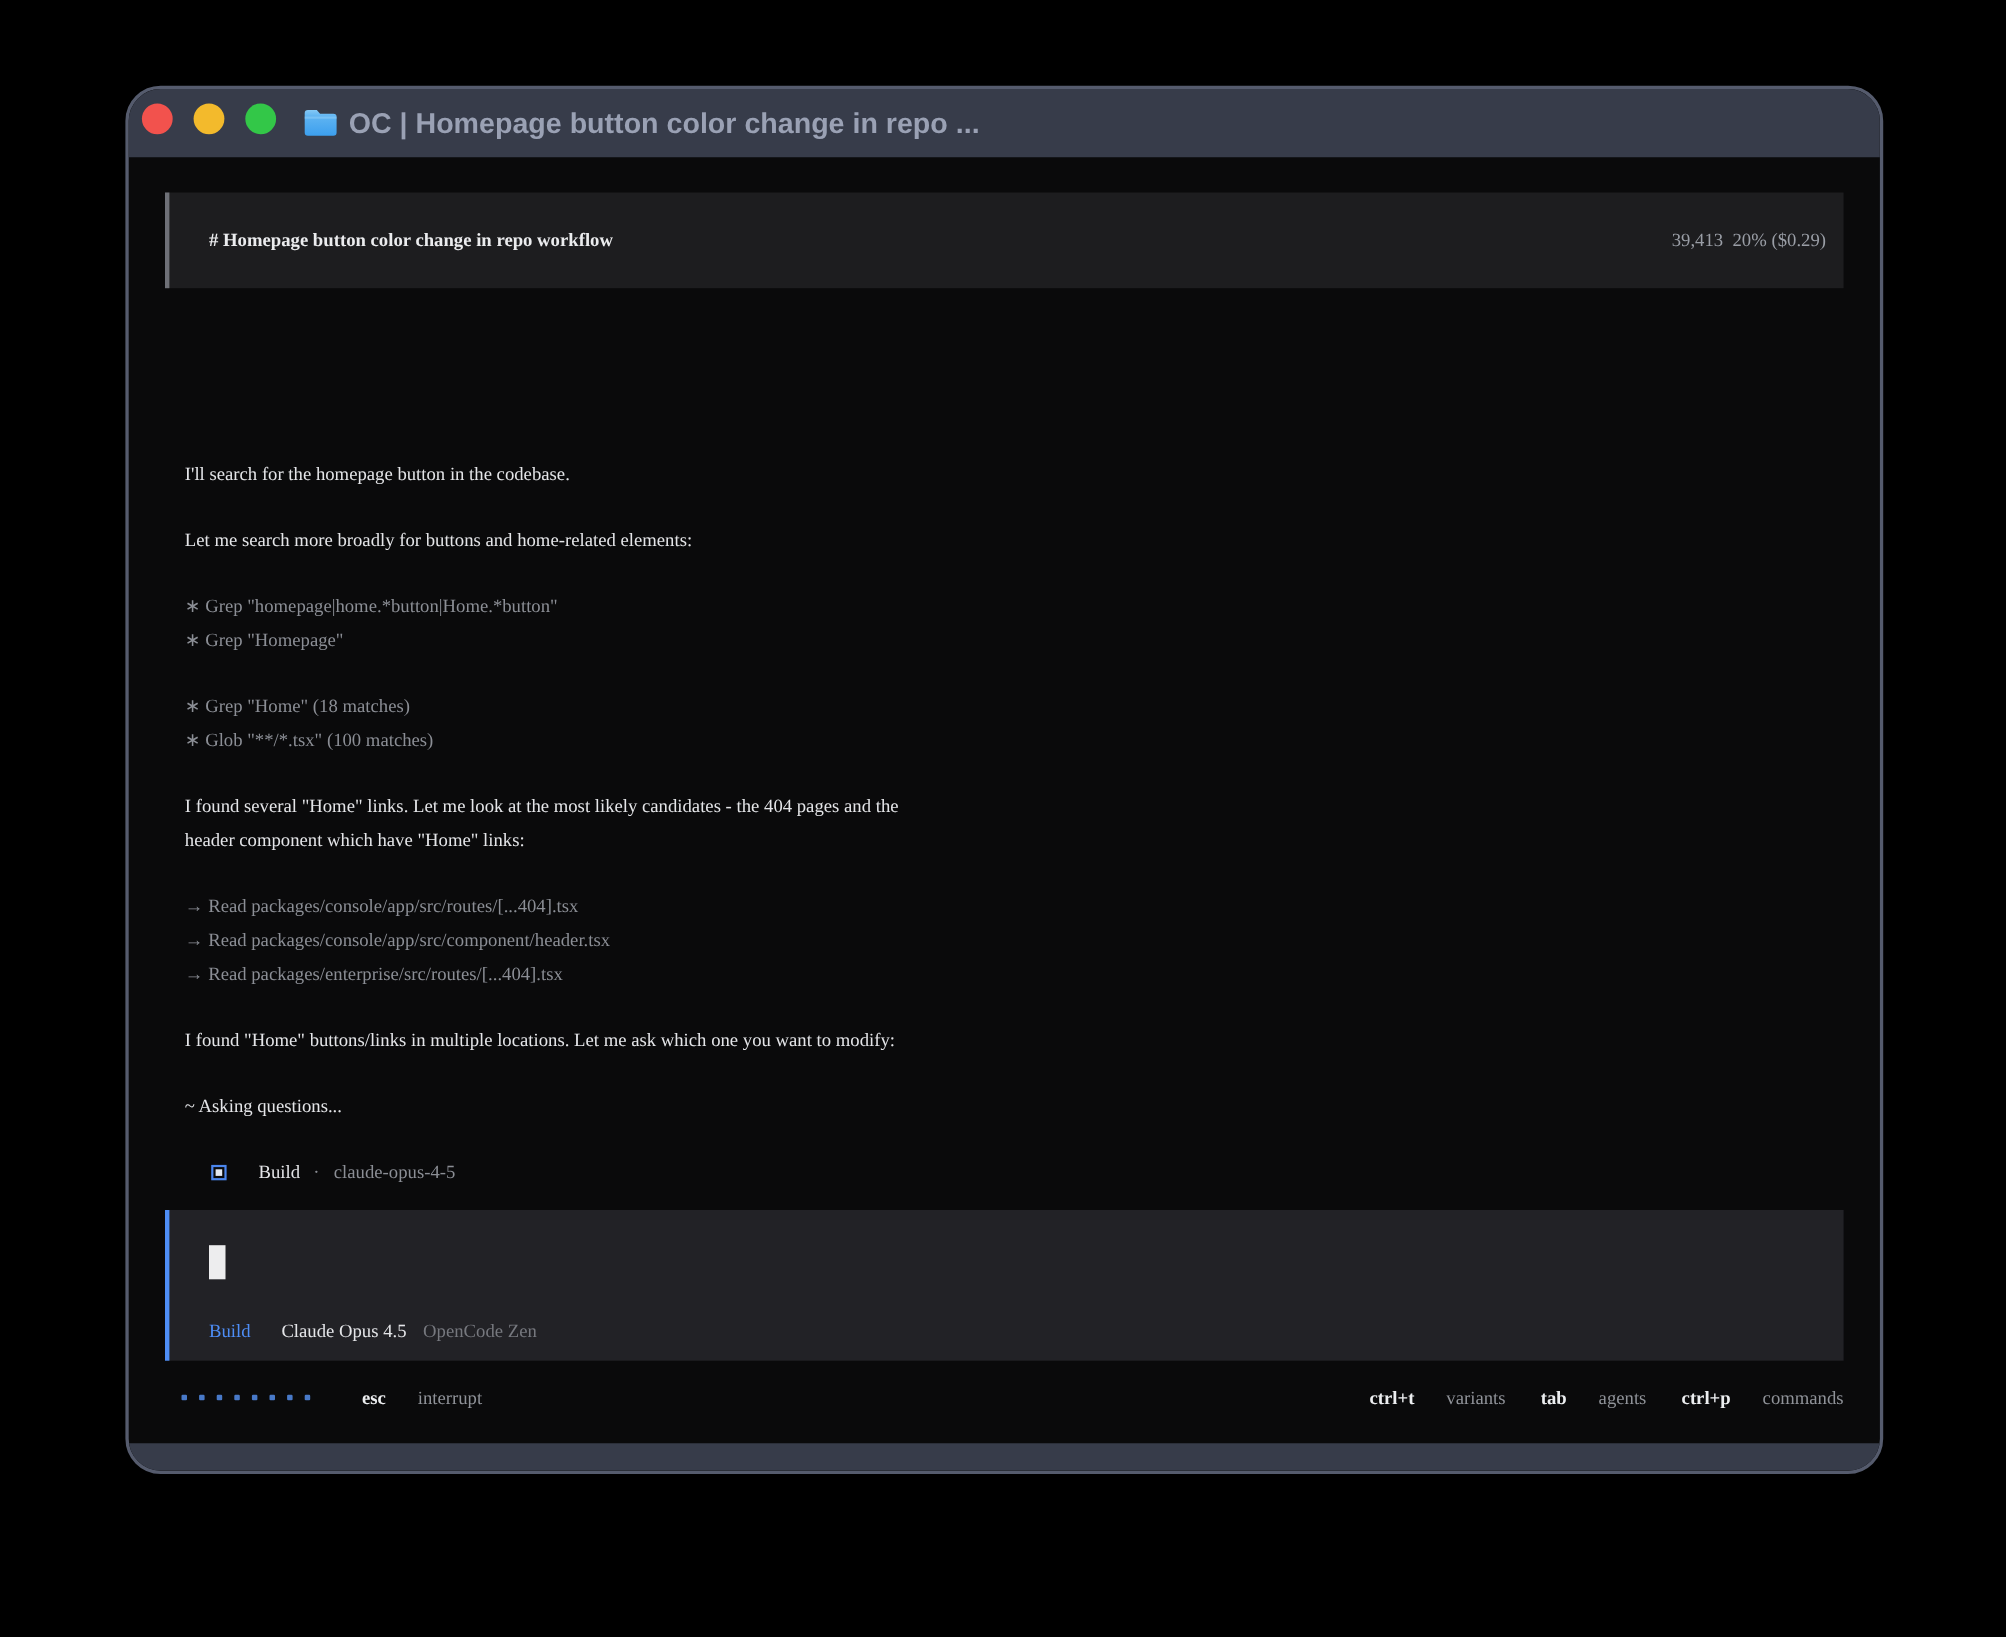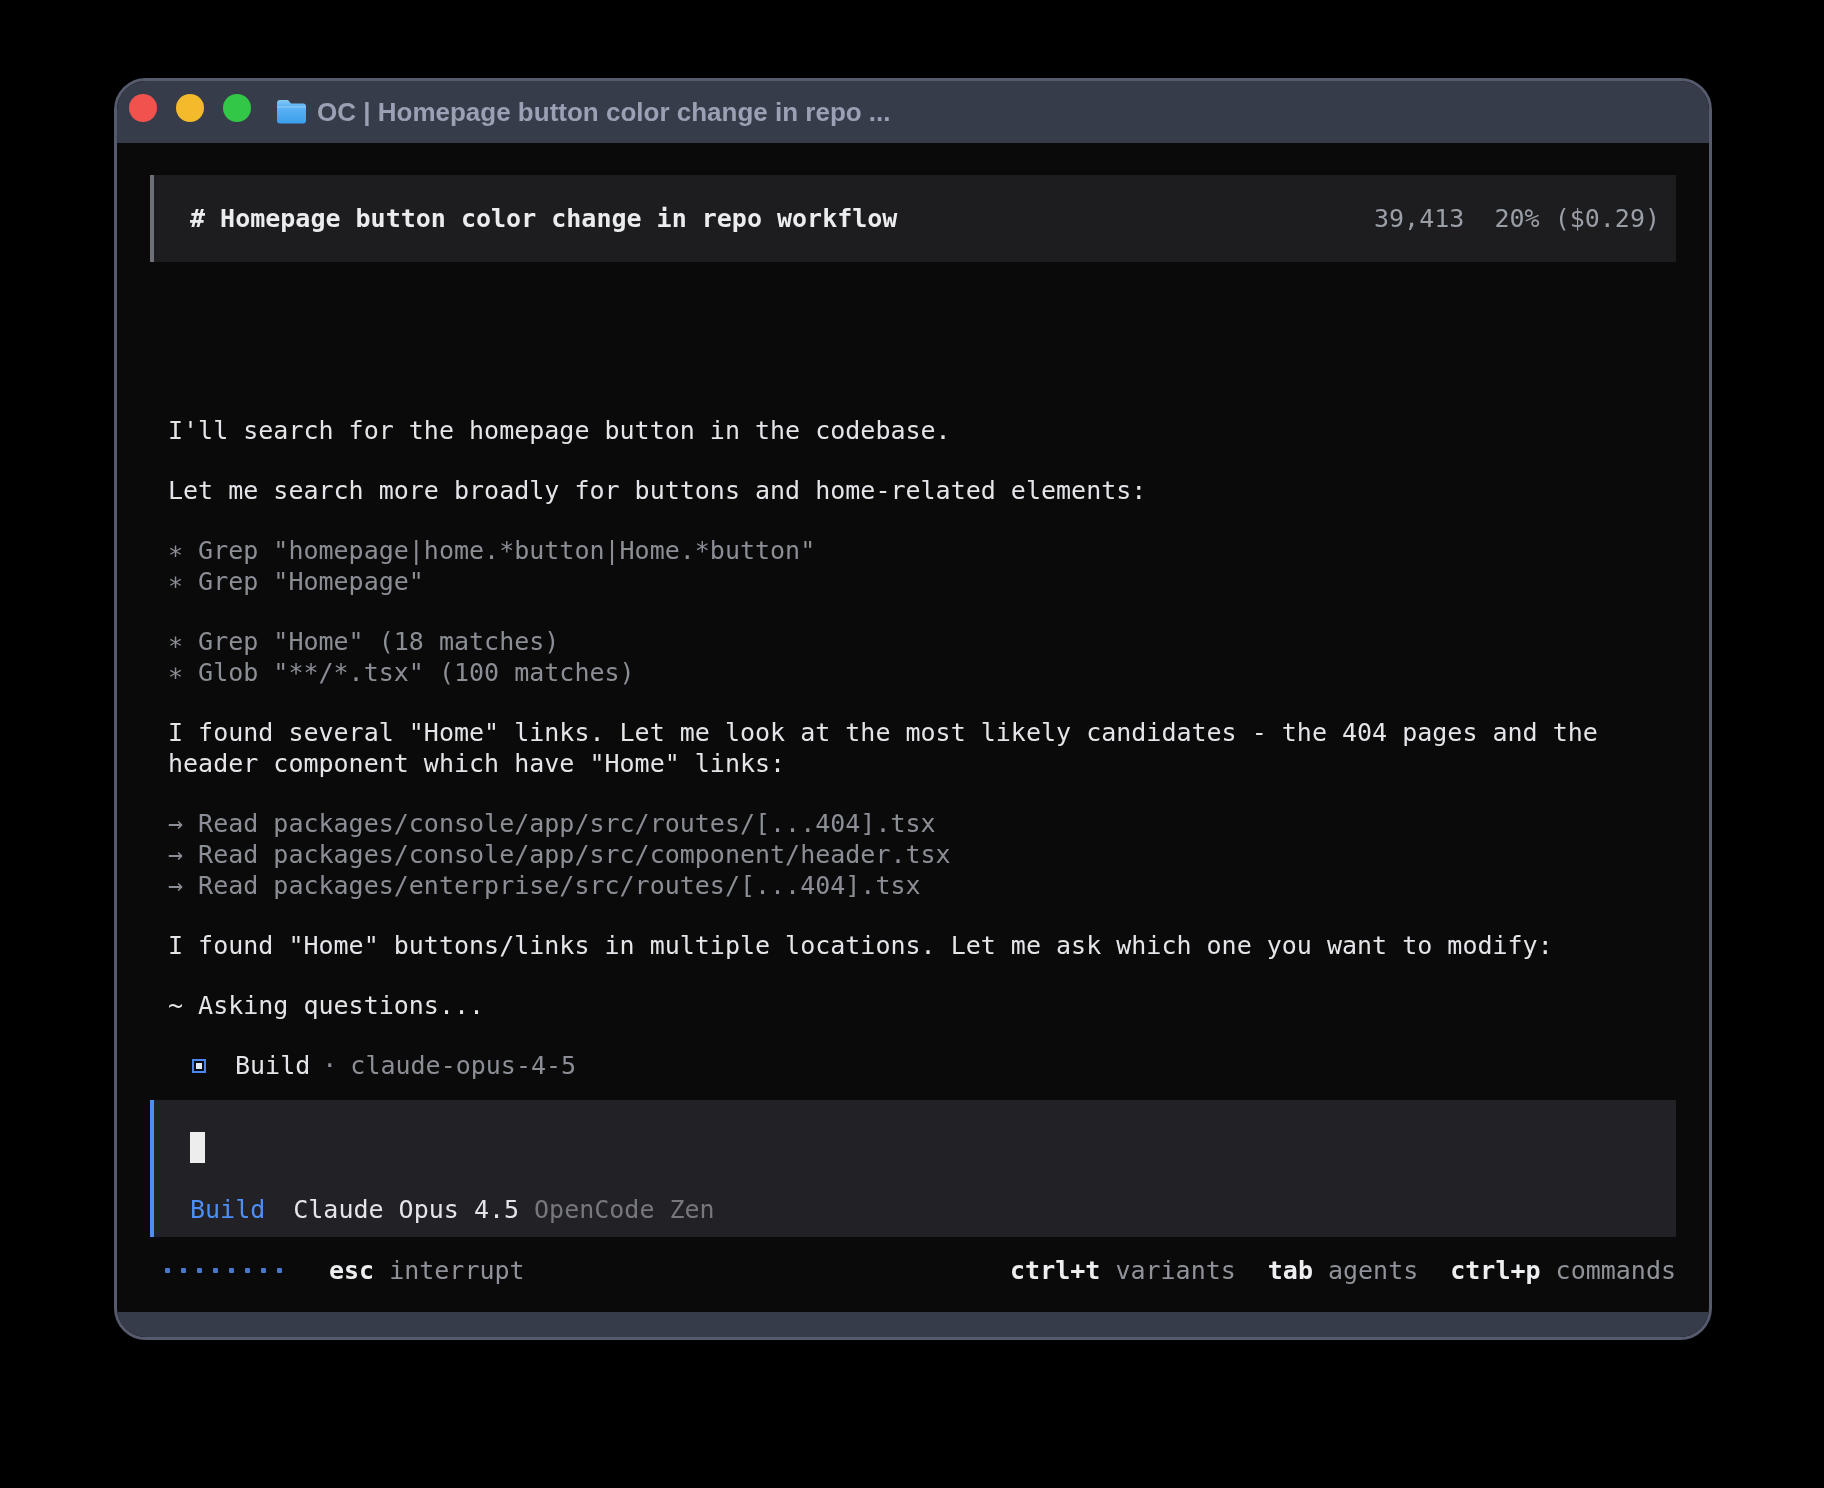--- a/index.html
+++ b/index.html
@@ -23,21 +23,21 @@
   .t-maximize { left:106px; background:#33c748; }
   .folder { position:absolute; left:158px; top:16px; }
   .win-title {
     position:absolute; left:200px; top:0; height:62px; line-height:62px;
     font-family:"Liberation Sans", sans-serif; font-weight:700; font-size:26px;
     color:#9aa1b4; white-space:nowrap;
   }
 
   
   .block { position:absolute; left:33px; width:1526px; background:#1d1d1f; }
-  .mono  { font-size:25px; line-height:31px; white-space:pre; }
+  .mono  { font-size:17px; line-height:31px; white-space:pre;font-family:Liberation Serif, serif; }
 
   .session-header {
     top:94px; height:87px; border-left:4px solid #6e7077;
     display:flex; align-items:center; justify-content:space-between;
     padding:0 16px 0 36px;
   }
   .session-title { font-weight:700; color:#ebecee; }
   .session-stats { color:#9a9ea6; }
 
   .user-msg {
@@ -74,21 +74,21 @@
 
   
   .statusbar {
     position:absolute; left:48px; top:1172px; width:1511px; height:34px;
     display:flex; align-items:center; justify-content:space-between;
   }
   .sb-left, .sb-right { display:flex; align-items:center; }
   .dots { display:flex; align-items:center; margin-right:36px; }
   .dot { width:5px; height:5px; border-radius:1px; background:#4879c8; margin-right:11px; }
   .key   { color:#eceef0; font-weight:700; }
-  .label { color:#8f9298; margin-left:15px; }
+  .label { color:#8f9298; margin-left:29px; }
   .hint  { display:flex; align-items:flex-start; margin-left:32px; }
   .hint:first-child { margin-left:0; }
 
   
   .bottom-band {
     position:absolute; left:0; right:0; bottom:0; height:25px;
     background:#373c4a; border-radius:0 0 16px 16px;
   }
 </style>
 </head>

